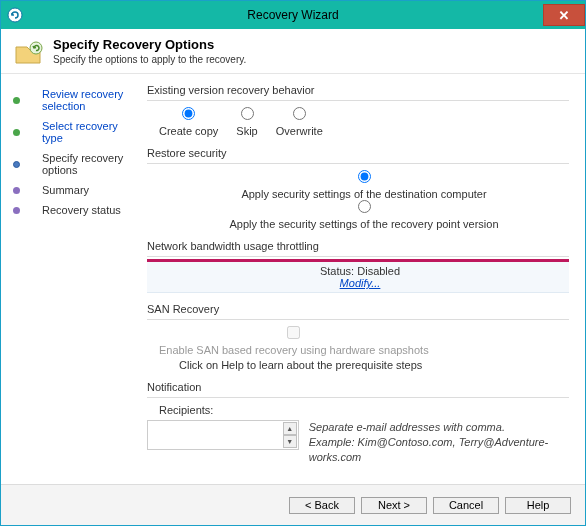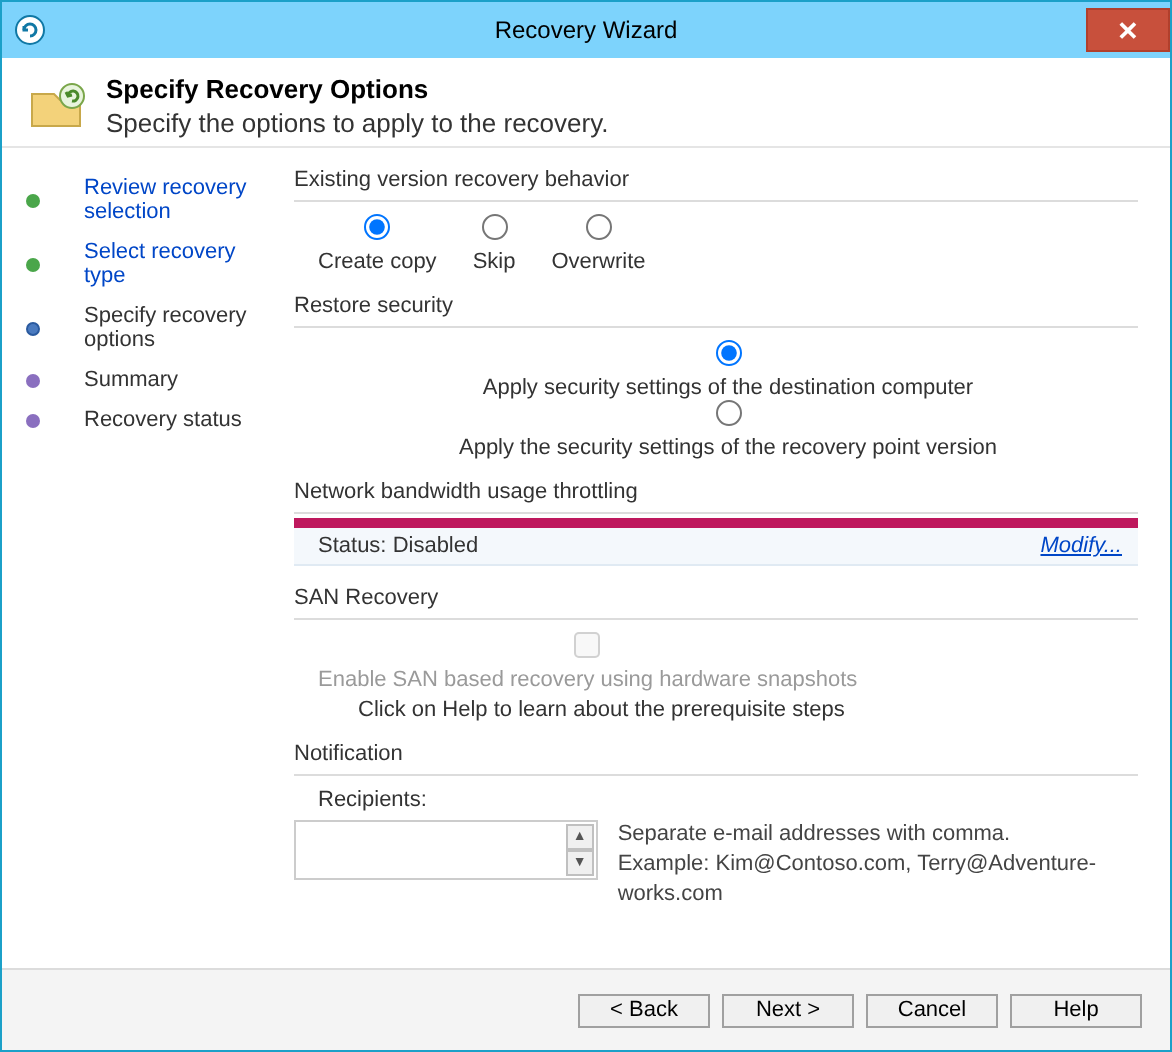--- a/index.html
+++ b/index.html
@@ -10,21 +10,21 @@
     background: #fff;
     width: 586px;
     height: 526px;
     border: 1px solid #1ba0c8;
     display: flex;
     flex-direction: column;
     overflow: hidden;
   }
   .titlebar {
     height: 28px;
-    background: #7dd3fc;
+    background: #14b8a6;
     display: flex;
     align-items: center;
     position: relative;
     color: #000;
   }
   .titlebar .icon {
     width: 28px; height: 28px; display: flex; align-items: center; justify-content: center;
   }
   .titlebar .title {
     position: absolute; left: 0; right: 0; text-align: center; font-size: 12px;
@@ -46,21 +46,21 @@
     border-bottom: 1px solid #e5e5e5;
   }
   .header .wizicon {
     width: 32px; height: 32px; margin-right: 8px;
     display: flex; align-items: center; justify-content: center;
   }
   .header h1 {
     font-size: 13px; font-weight: bold; margin: 0 0 2px 0;
   }
   .header .subtitle {
-    font-size: 13px; color: #333;
+    font-size: 10px; color: #333;
   }
   .body {
     flex: 1; display: flex; overflow: hidden;
     border-bottom: 1px solid #dcdcdc;
   }
   .steps {
     width: 138px; padding: 10px 6px 0 12px;
   }
   .steps h2 {
     font-size: 11px; font-weight: bold; margin: 0 0 6px 0;
@@ -86,25 +86,25 @@
   .group-label { color: #333; font-size: 11px; margin-bottom: 4px; }
   .hr { border-bottom: 1px solid #dcdcdc; margin: 2px 0 6px 0; }
   .radio-row { display: flex; gap: 18px; align-items: center; padding-left: 12px; }
   .radio-stack { display: flex; flex-direction: column; gap: 0; padding-left: 12px; }
   label { display: inline-flex; align-items: center; gap: 5px; font-size: 11px; flex-direction: column; }
   input[type=radio], input[type=checkbox] { margin: 0; }
   .disabled { color: #9a9a9a; }
   .status-row {
     display: flex; justify-content: space-between; align-items: center;
     background: #f4f8fc; padding: 3px 8px 3px 12px; margin-top: 2px;
-    border-top: 5px solid #be185d; border-bottom: 1px solid #e0eaf3;
+    border-top: 3px solid #be185d; border-bottom: 1px solid #e0eaf3; flex-direction: column;
   }
   .status-row a { color: #0046c7; text-decoration: underline; cursor: pointer; font-style: italic; }
   .indent-text { padding-left: 32px; font-size: 11px; color: #333; margin-top: 3px; }
-  .recipients-row { display: flex; gap: 10px; padding-left: 0; margin-top: 4px; align-items: flex-start; }
+  .recipients-row { display: flex; gap: 10px; padding-left: 0; margin-top: 4px; align-items: flex-start; font-style: italic; }
   .recipients-box {
     border: 1px solid #ccc; width: 170px; height: 30px; background: #fff;
     position: relative;
   }
   .spinbuttons {
     position: absolute; right: 1px; top: 1px; bottom: 1px; width: 14px;
     display: flex; flex-direction: column;
   }
   .spinbuttons div {
     flex: 1; background: #f0f0f0; border: 1px solid #c0c0c0;

